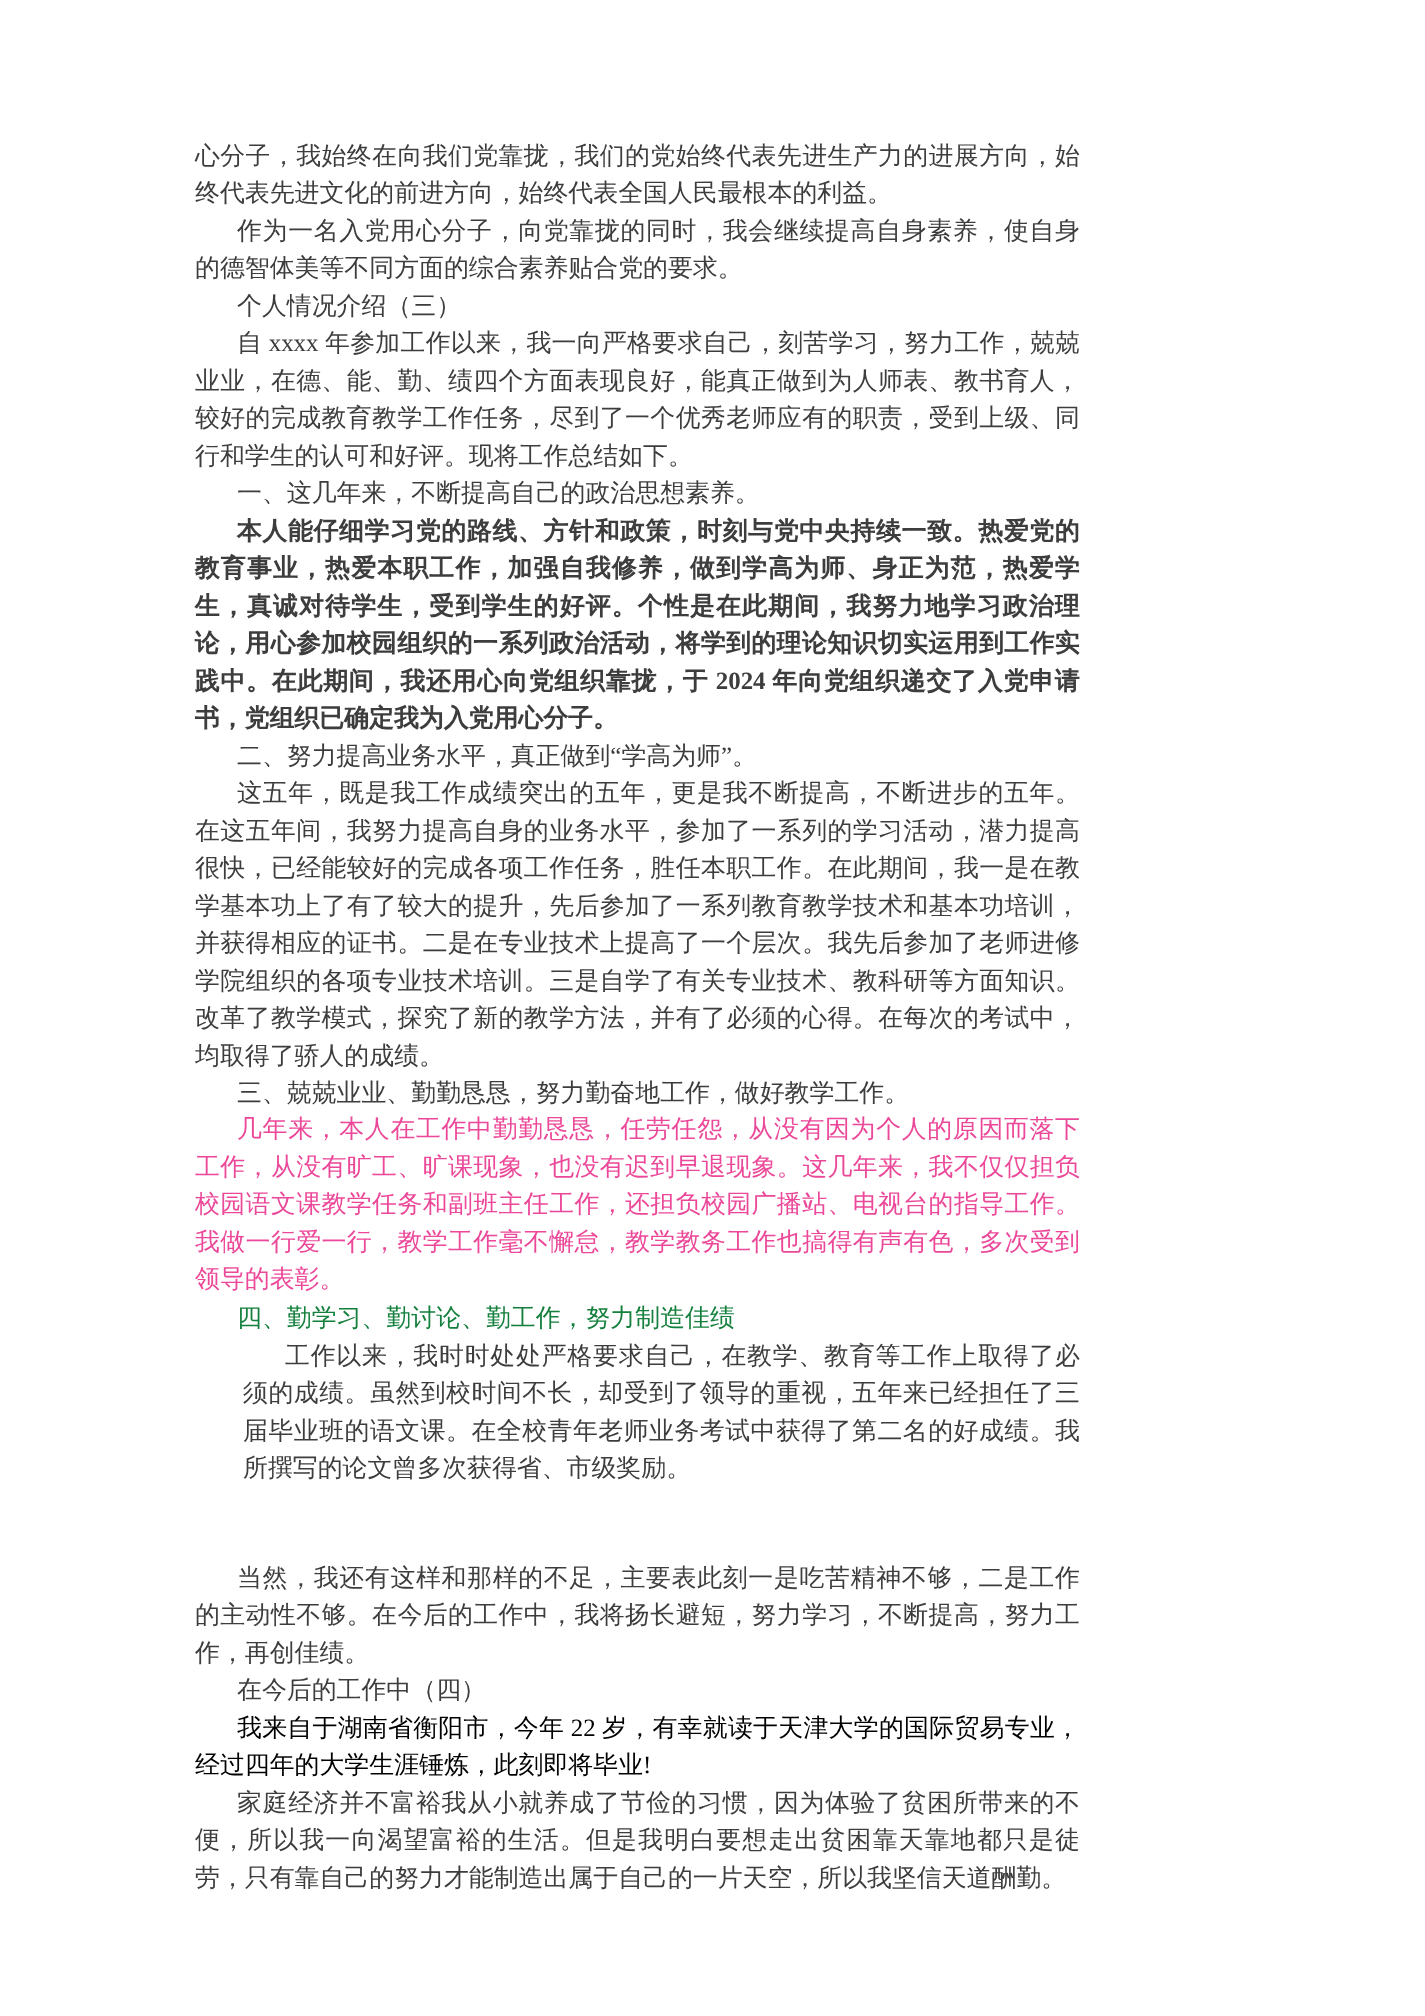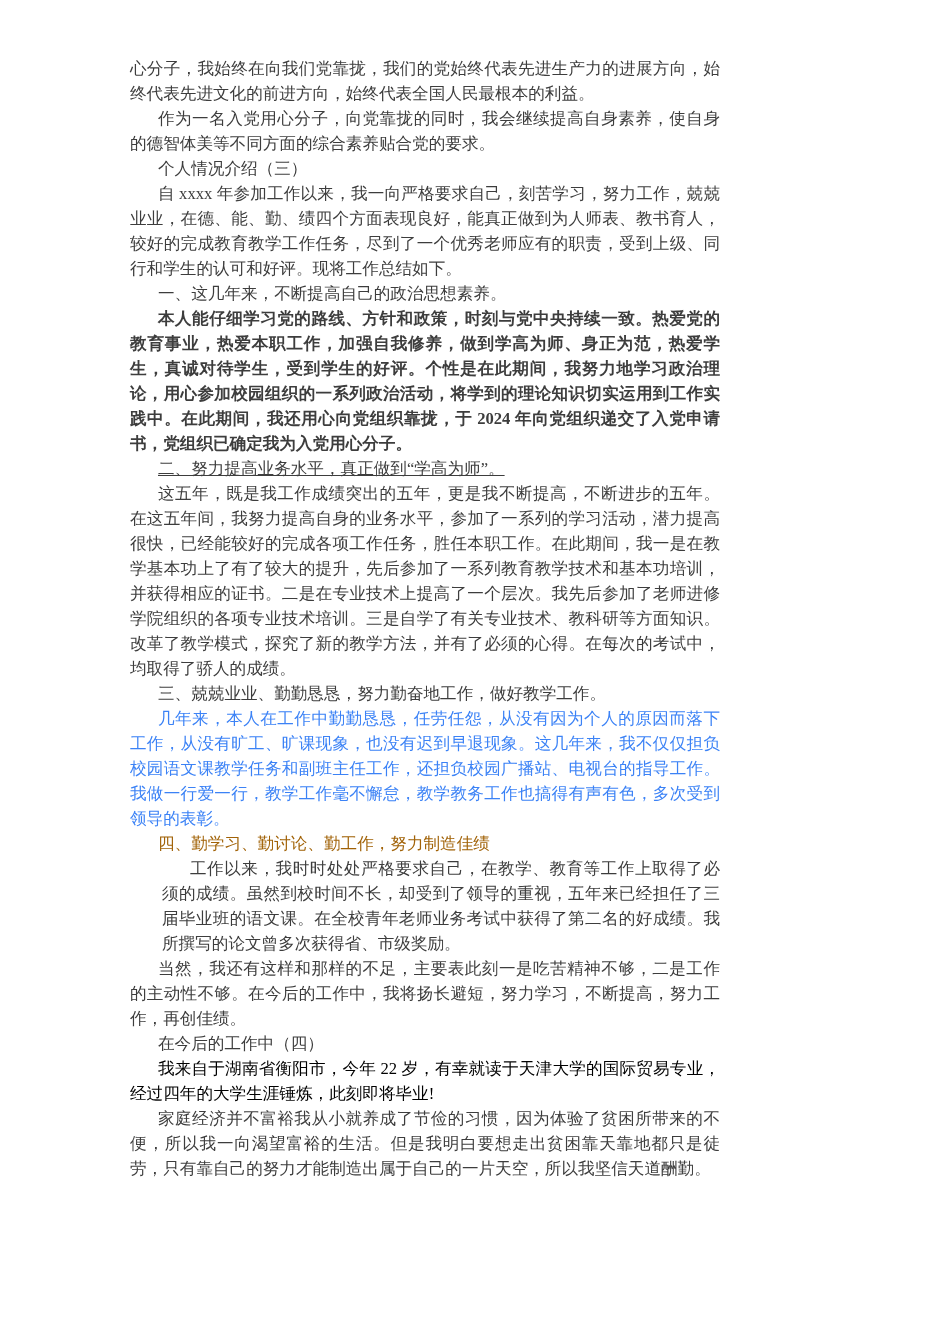--- a/index.html
+++ b/index.html
@@ -9,21 +9,21 @@
     height: 1344px;
     overflow: hidden;
   }
   body {
     font-family: "Liberation Serif", "DejaVu Serif", serif;
   }
   .page {
     box-sizing: border-box;
     width: 860px;
     height: 1344px;
-    padding: 56px 140px 0 130px;
+    padding: 91px 140px 0 130px;
     overflow: hidden;
   }
   .doc-body p {
     margin: 0;
     font-size: 16.6px;
     line-height: 25px;
     text-align: justify;
     text-justify: inter-ideograph;
     text-indent: 28px;
     word-break: break-all;
@@ -36,24 +36,24 @@
 <body style="background: rgb(255, 255, 255);">
 
 <div class="page">
   <div class="doc-body">
       <p class="no-indent" style="color: rgb(61, 61, 61);">心分子，我始终在向我们党靠拢，我们的党始终代表先进生产力的进展方向，始终代表先进文化的前进方向，始终代表全国人民最根本的利益。</p>
       <p style="color: rgb(61, 61, 61);">作为一名入党用心分子，向党靠拢的同时，我会继续提高自身素养，使自身的德智体美等不同方面的综合素养贴合党的要求。</p>
       <p style="color: rgb(61, 61, 61);">个人情况介绍（三）</p>
       <p style="color: rgb(61, 61, 61);">自 xxxx 年参加工作以来，我一向严格要求自己，刻苦学习，努力工作，兢兢业业，在德、能、勤、绩四个方面表现良好，能真正做到为人师表、教书育人，较好的完成教育教学工作任务，尽到了一个优秀老师应有的职责，受到上级、同行和学生的认可和好评。现将工作总结如下。</p>
       <p style="color: rgb(61, 61, 61);">一、这几年来，不断提高自己的政治思想素养。</p>
       <p style="color: rgb(61, 61, 61); font-weight: bold;">本人能仔细学习党的路线、方针和政策，时刻与党中央持续一致。热爱党的教育事业，热爱本职工作，加强自我修养，做到学高为师、身正为范，热爱学生，真诚对待学生，受到学生的好评。个性是在此期间，我努力地学习政治理论，用心参加校园组织的一系列政治活动，将学到的理论知识切实运用到工作实践中。在此期间，我还用心向党组织靠拢，于 2024 年向党组织递交了入党申请书，党组织已确定我为入党用心分子。</p>
-      <p style="color: rgb(61, 61, 61); text-decoration: underline;">二、努力提高业务水平，真正做到“学高为师”。</p>
+      <p style="color: rgb(61, 61, 61);">二、努力提高业务水平，真正做到“学高为师”。</p>
       <p style="color: rgb(61, 61, 61);">这五年，既是我工作成绩突出的五年，更是我不断提高，不断进步的五年。在这五年间，我努力提高自身的业务水平，参加了一系列的学习活动，潜力提高很快，已经能较好的完成各项工作任务，胜任本职工作。在此期间，我一是在教学基本功上了有了较大的提升，先后参加了一系列教育教学技术和基本功培训，并获得相应的证书。二是在专业技术上提高了一个层次。我先后参加了老师进修学院组织的各项专业技术培训。三是自学了有关专业技术、教科研等方面知识。改革了教学模式，探究了新的教学方法，并有了必须的心得。在每次的考试中，均取得了骄人的成绩。</p>
       <p style="color: rgb(61, 61, 61);">三、兢兢业业、勤勤恳恳，努力勤奋地工作，做好教学工作。</p>
-      <p style="color: #3b82f6;">几年来，本人在工作中勤勤恳恳，任劳任怨，从没有因为个人的原因而落下工作，从没有旷工、旷课现象，也没有迟到早退现象。这几年来，我不仅仅担负校园语文课教学任务和副班主任工作，还担负校园广播站、电视台的指导工作。我做一行爱一行，教学工作毫不懈怠，教学教务工作也搞得有声有色，多次受到领导的表彰。</p>
-      <p style="color: #a16207;">四、勤学习、勤讨论、勤工作，努力制造佳绩</p>
+      <p style="color: #ec4899; font-family: Liberation Mono, monospace;">几年来，本人在工作中勤勤恳恳，任劳任怨，从没有因为个人的原因而落下工作，从没有旷工、旷课现象，也没有迟到早退现象。这几年来，我不仅仅担负校园语文课教学任务和副班主任工作，还担负校园广播站、电视台的指导工作。我做一行爱一行，教学工作毫不懈怠，教学教务工作也搞得有声有色，多次受到领导的表彰。</p>
+      <p style="color: #15803d;">四、勤学习、勤讨论、勤工作，努力制造佳绩</p>
       <p style="color: rgb(61, 61, 61); margin-left: 32px;">工作以来，我时时处处严格要求自己，在教学、教育等工作上取得了必须的成绩。虽然到校时间不长，却受到了领导的重视，五年来已经担任了三届毕业班的语文课。在全校青年老师业务考试中获得了第二名的好成绩。我所撰写的论文曾多次获得省、市级奖励。</p>
-      <p style="color: rgb(61, 61, 61);">当然，我还有这样和那样的不足，主要表此刻一是吃苦精神不够，二是工作的主动性不够。在今后的工作中，我将扬长避短，努力学习，不断提高，努力工作，再创佳绩。</p>
+      <p style="color: rgb(61, 61, 61); margin-top: 48px;">当然，我还有这样和那样的不足，主要表此刻一是吃苦精神不够，二是工作的主动性不够。在今后的工作中，我将扬长避短，努力学习，不断提高，努力工作，再创佳绩。</p>
       <p style="color: rgb(61, 61, 61);">在今后的工作中（四）</p>
       <p style="color: #000000;">我来自于湖南省衡阳市，今年 22 岁，有幸就读于天津大学的国际贸易专业，经过四年的大学生涯锤炼，此刻即将毕业!</p>
       <p style="color: rgb(61, 61, 61);">家庭经济并不富裕我从小就养成了节俭的习惯，因为体验了贫困所带来的不便，所以我一向渴望富裕的生活。但是我明白要想走出贫困靠天靠地都只是徒劳，只有靠自己的努力才能制造出属于自己的一片天空，所以我坚信天道酬勤。</p>
     </div>
 </div>
 
 </body></html>

